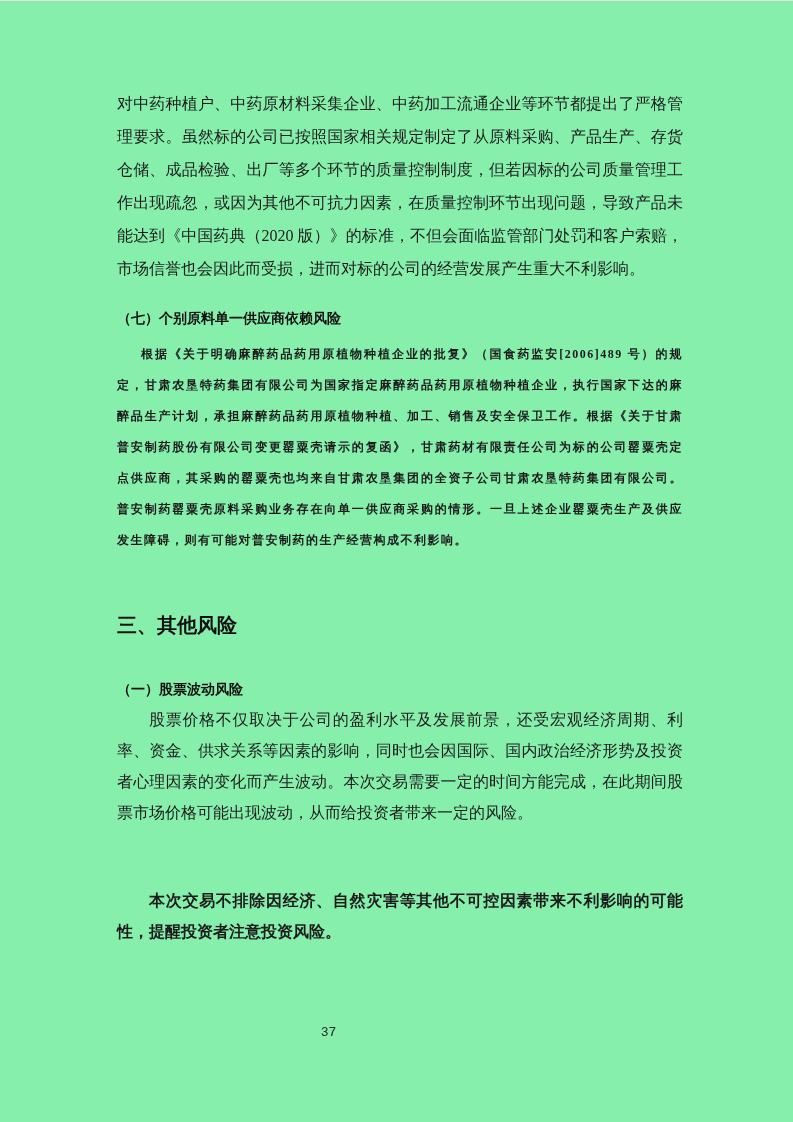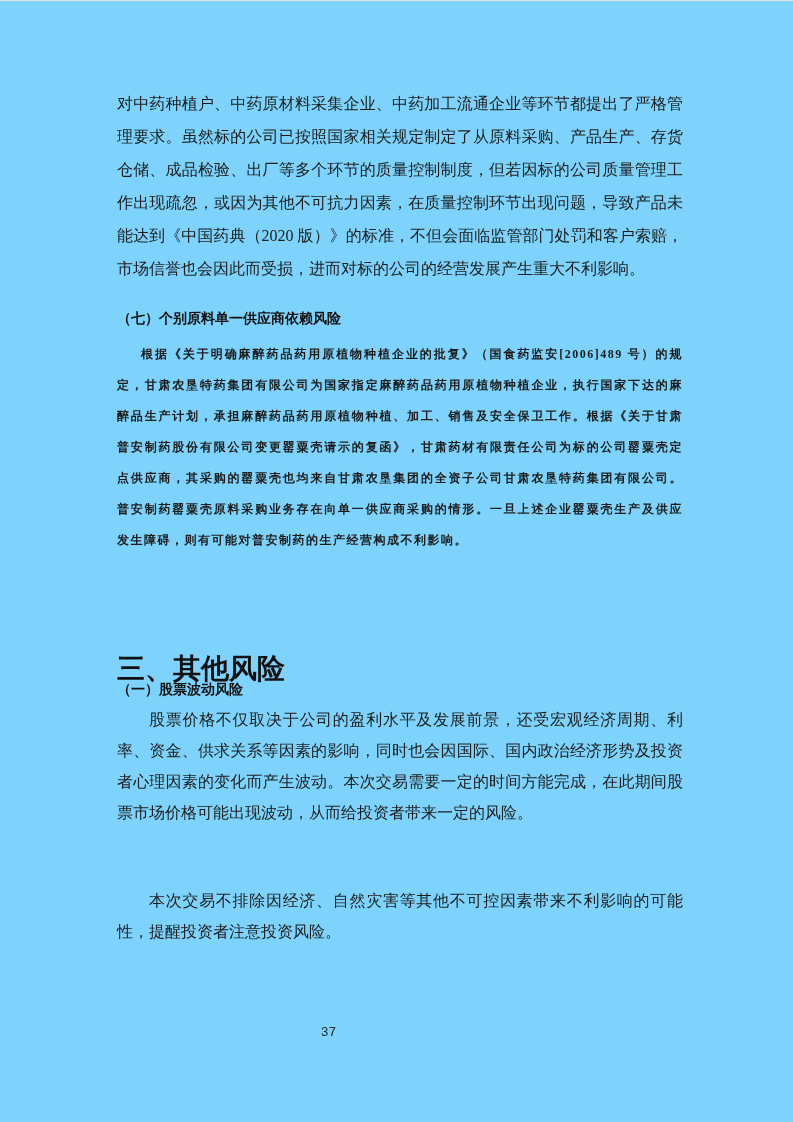--- a/index.html
+++ b/index.html
@@ -4,21 +4,21 @@
 <style>
   html, body {
     margin: 0;
     padding: 0;
     background: #ffffff;
   }
   .page {
     position: relative;
     width: 793px;
     height: 1122px;
-    background: #7dd3fc;
+    background: #86efac;
     border-top: 1px solid #e3e3e3;
     overflow: hidden;
     color: #1c1c1c;
     font-family: "Liberation Serif", serif;
   }
   .block {
     position: absolute;
     left: 117px;
     width: 566px;
   }
@@ -42,44 +42,43 @@
   .heading-sub {
     font-family: "Liberation Sans", sans-serif;
     font-weight: bold;
     font-size: 14px;
     line-height: 28px;
     color: #111111;
   }
   .heading-main {
     font-family: Liberation Serif, serif;
     font-weight: bold;
-    font-size: 28px;
+    font-size: 20px;
     line-height: 30px;
     color: #111111;
-    margin-top: 44px;
   }
   .page-number {
     position: absolute;
     left: 0;
     top: 1024px;
     width: 657px;
     text-align: center;
     font-size: 13px;
     color: #2a2a2a;
     font-family: Liberation Mono, monospace;
   }
   
   .pos-p1   { top: 86px; }
   .pos-h7   { top: 303px; }
   .pos-p2   { top: 338px; line-height: 31px; }
   .pos-h3   { top: 609px; }
   .pos-h31  { top: 674px; }
   .pos-p3   { top: 703px; line-height: 31px; }
   .pos-h32  { top: 845px; }
-  .pos-p4   { top: 884px; line-height: 31px; }
+  .pos-p4   { top: 884px; line-height: 31px; font-weight: bold; }
 </style>
 </head>
 <body>
 
 <div class="page">
 
   <div class="block body-text pos-p1">对中药种植户、中药原材料采集企业、中药加工流通企业等环节都提出了严格管理要求。虽然标的公司已按照国家相关规定制定了从原料采购、产品生产、存货仓储、成品检验、出厂等多个环节的质量控制制度，但若因标的公司质量管理工作出现疏忽，或因为其他不可抗力因素，在质量控制环节出现问题，导致产品未能达到《中国药典（2020 版）》的标准，不但会面临监管部门处罚和客户索赔，市场信誉也会因此而受损，进而对标的公司的经营发展产生重大不利影响。</div>
 
   <div class="block heading-sub pos-h7">（七）个别原料单一供应商依赖风险</div>
 

